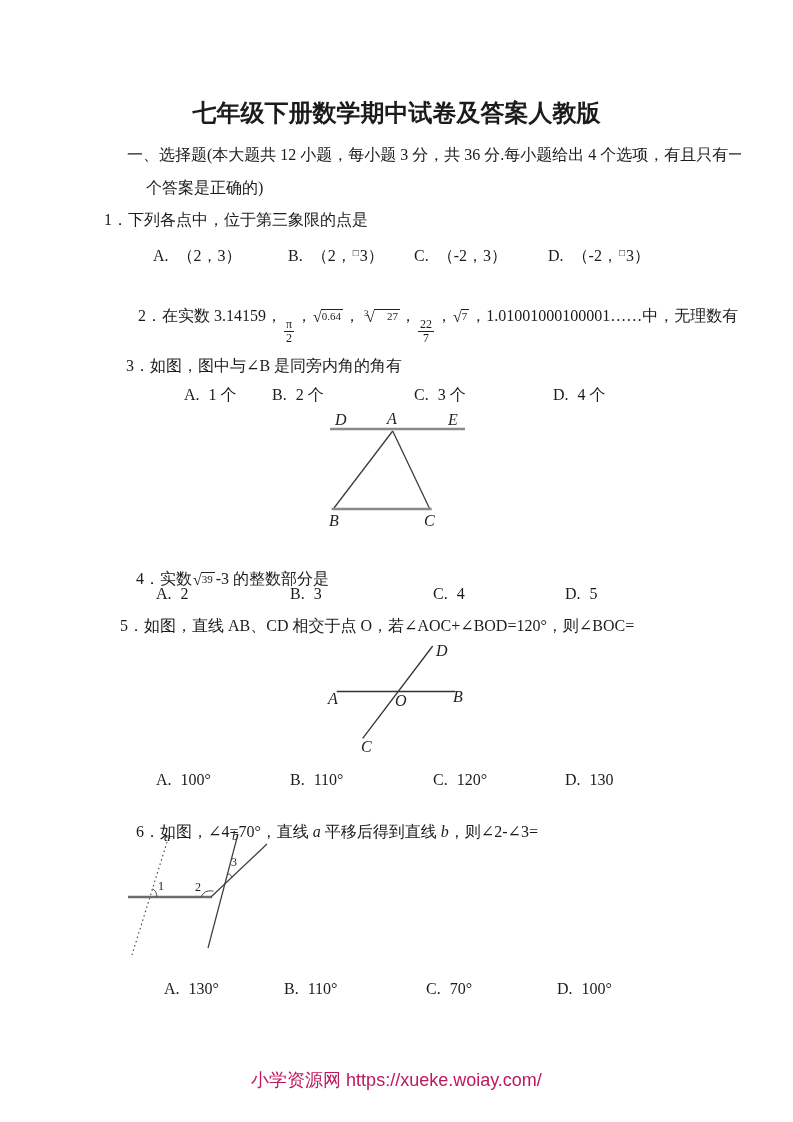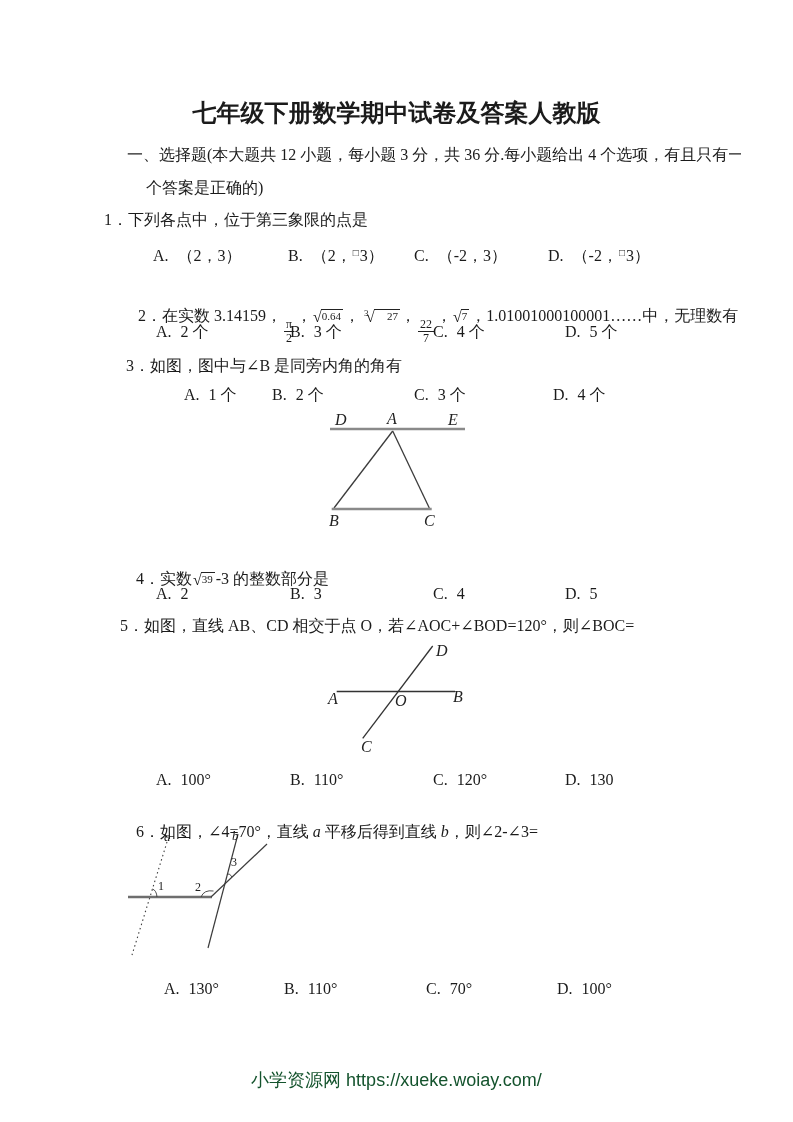--- a/index.html
+++ b/index.html
@@ -47,21 +47,21 @@
   .fig{position:absolute;}
   #fig1{left:300px;top:408px;}
   #fig2{left:300px;top:638px;}
   #fig3{left:110px;top:828px;}
   .fig text{font-family:"Liberation Serif","DejaVu Serif",serif;}
   .flabel{font-style:italic;font-size:16px;fill:#222;}
   .fnum{font-size:12px;fill:#222;}
   
   .footer{position:absolute;top:1068px;left:0;width:793px;text-align:center;
           font-family:"Liberation Sans","DejaVu Sans",sans-serif;
-          font-size:18px;color:#14532d;}
+          font-size:18px;color:#be185d;}
 </style>
 </head>
 <body>
 
 <div class="page">
 
   <div class="title">七年级下册数学期中试卷及答案人教版</div>
 
   <div class="line sec1">一、选择题(本大题共 12 小题，每小题 3 分，共 36 分.每小题给出 4 个选项，有且只有一</div>
   <div class="line sec2">个答案是正确的)</div>
@@ -70,26 +70,20 @@
   <div class="opt-row row-q1">
       <span class="opt"><span class="olabel">A.</span>（2，3）</span>
       <span class="opt"><span class="olabel">B.</span>（2，<span class="tofu">□</span>3）</span>
       <span class="opt"><span class="olabel">C.</span>（-2，3）</span>
       <span class="opt"><span class="olabel">D.</span>（-2，<span class="tofu">□</span>3）</span>
     </div>
 
   <div class="line q2stem">
     <span>2．在实数 3.14159，</span><span class="frac"><span class="num">π</span><span class="den">2</span></span><span>，</span><span class="sqrt"><span class="rad">√</span><span class="vinc">0.64</span></span><span>，</span><span class="cbrt"><span class="idx">3</span><span class="rad">√</span><span class="vinc">27</span></span><span>，</span><span class="frac"><span class="num">22</span><span class="den">7</span></span><span>，</span><span class="sqrt"><span class="rad">√</span><span class="vinc">7</span></span><span>，1.01001000100001……中，无理数有</span>
   </div>
-  <div class="opt-row row-q2">
-      <span class="opt"><span class="olabel">A.</span>2 个</span>
-      <span class="opt"><span class="olabel">B.</span>3 个</span>
-      <span class="opt"><span class="olabel">C.</span>4 个</span>
-      <span class="opt"><span class="olabel">D.</span>5 个</span>
-    </div>
 
   <div class="line q3stem">3．如图，图中与∠B 是同旁内角的角有</div>
   <div class="opt-row row-q3">
       <span class="opt"><span class="olabel">A.</span>1 个</span>
       <span class="opt"><span class="olabel">B.</span>2 个</span>
       <span class="opt"><span class="olabel">C.</span>3 个</span>
       <span class="opt"><span class="olabel">D.</span>4 个</span>
     </div>
 
   <svg id="fig1" class="fig" width="195" height="125">

